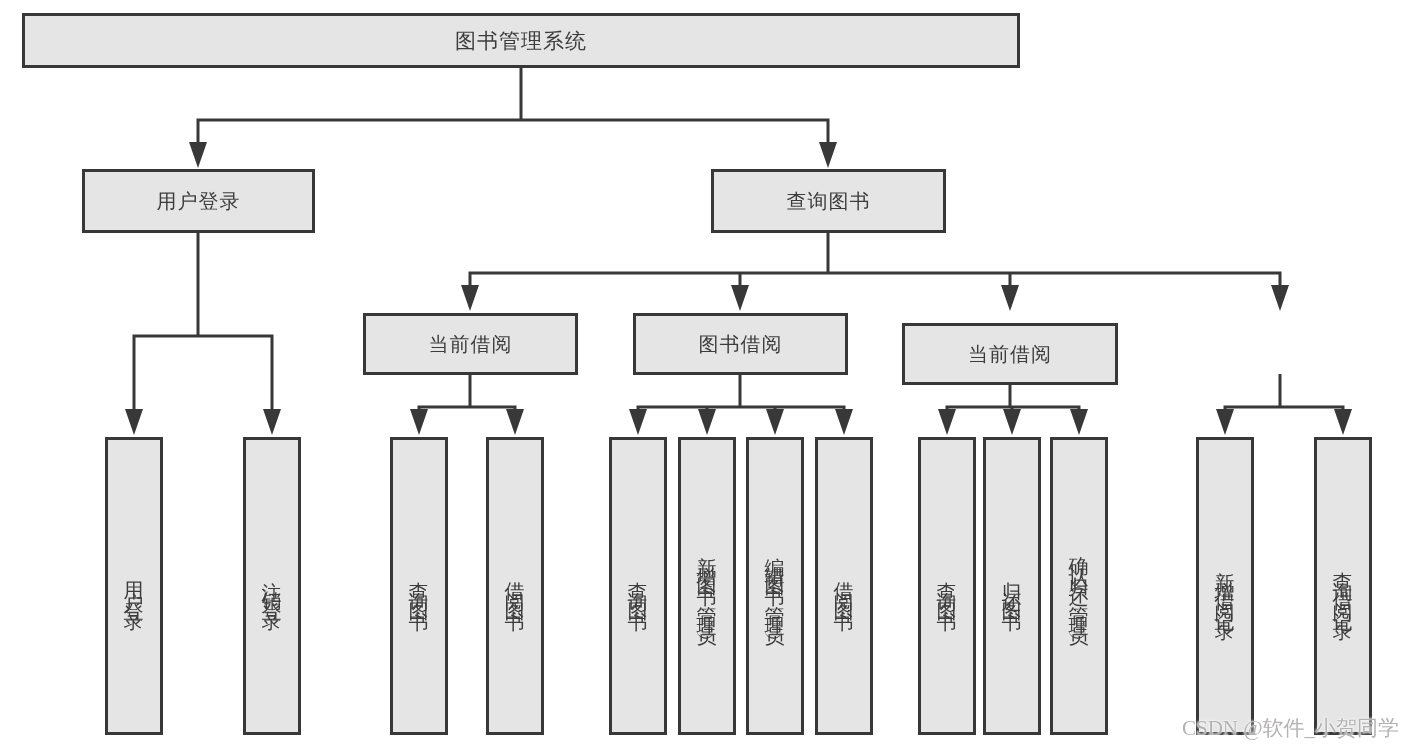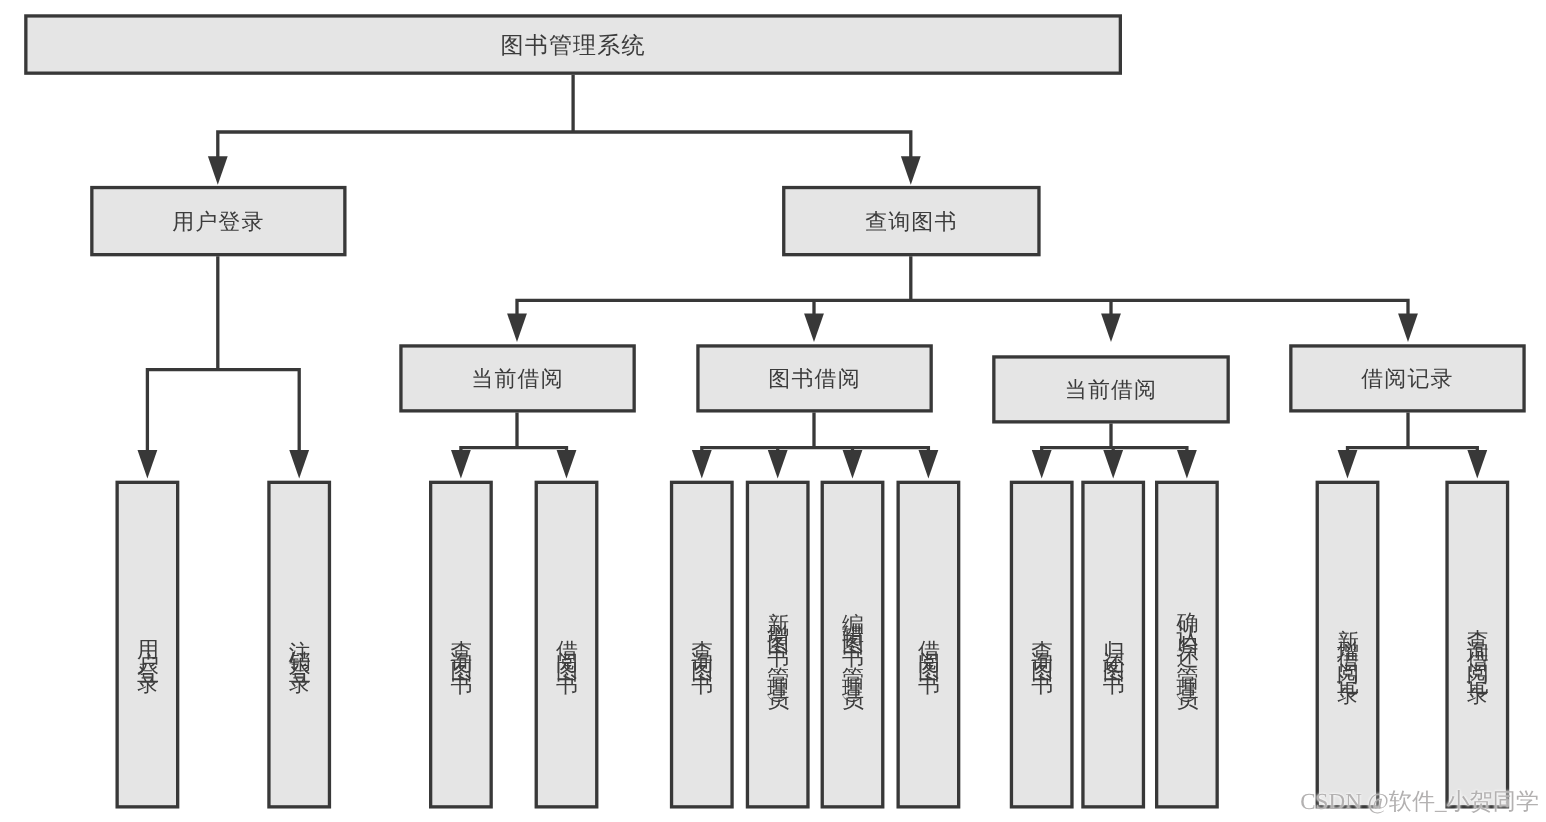--- a/index.html
+++ b/index.html
@@ -105,21 +105,20 @@
   </svg>
 
   <div class="node root-node" style="left:22px; top:13px; width:998px; height:55px;">图书管理系统</div>
 
   <div class="node" style="left:82px; top:169px; width:233px; height:64px;">用户登录</div>
   <div class="node" style="left:711px; top:169px; width:235px; height:64px;">查询图书</div>
 
   <div class="node" style="left:363px; top:313px; width:215px; height:62px;">当前借阅</div>
   <div class="node" style="left:633px; top:313px; width:215px; height:62px;">图书借阅</div>
   <div class="node" style="left:902px; top:323px; width:216px; height:62px;">当前借阅</div>
-  <div class="node" style="left:1172px; top:313px; width:215px; height:62px;">借阅记录</div>
 
   <div class="node leaf" style="left:105px; top:437px; width:58px; height:298px;">用户登录</div>
   <div class="node leaf" style="left:243px; top:437px; width:58px; height:298px;">注销登录</div>
 
   <div class="node leaf" style="left:390px; top:437px; width:58px; height:298px;">查询图书</div>
   <div class="node leaf" style="left:486px; top:437px; width:58px; height:298px;">借阅图书</div>
 
   <div class="node leaf" style="left:609px; top:437px; width:58px; height:298px;">查询图书</div>
   <div class="node leaf" style="left:678px; top:437px; width:58px; height:298px;">新增图书（管理员）</div>
   <div class="node leaf" style="left:746px; top:437px; width:58px; height:298px;">编辑图书（管理员）</div>

